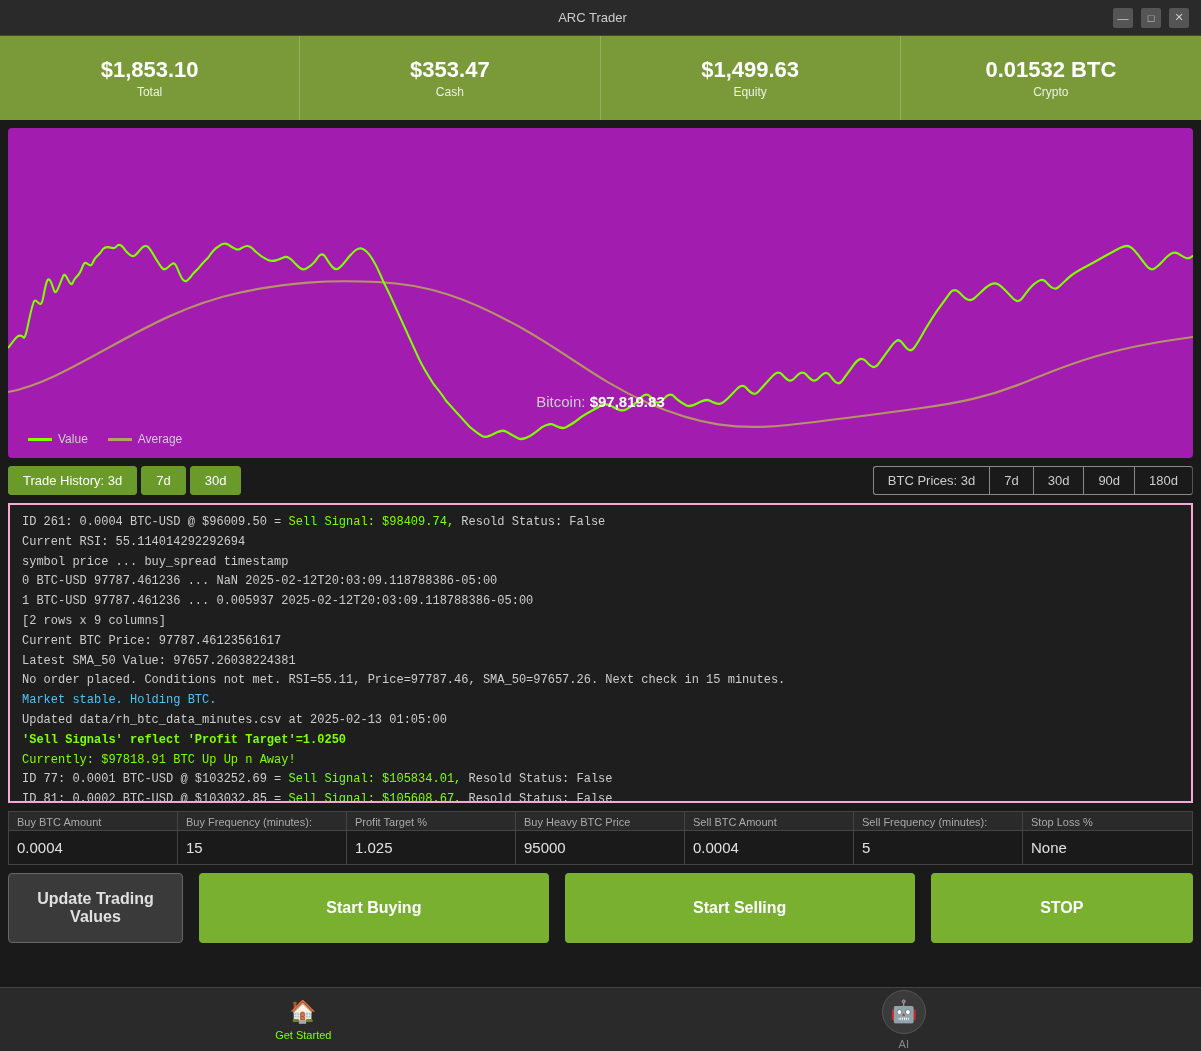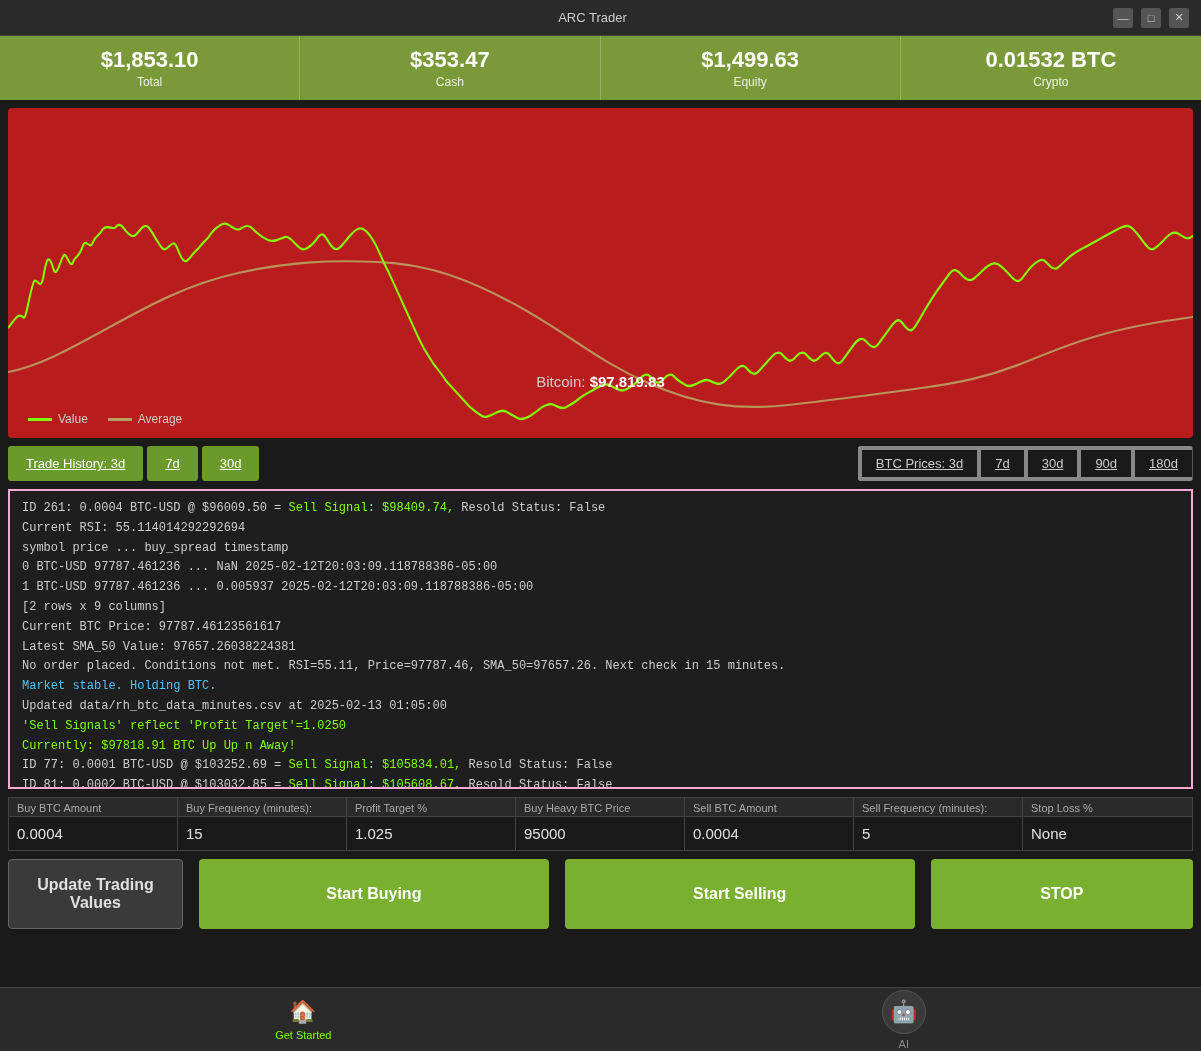--- a/index.html
+++ b/index.html
@@ -45,21 +45,21 @@
       display: flex;
       align-items: center;
       justify-content: center;
     }
 
     
     .stats-header {
       background: #7a9a3a;
       display: grid;
       grid-template-columns: repeat(4, 1fr);
-      height: 64px;
+      height: 84px;
     }
     .stat-item {
       display: flex;
       flex-direction: column;
       align-items: center;
       justify-content: center;
       border-right: 1px solid rgba(255,255,255,0.2);
     }
     .stat-item:last-child { border-right: none; align-items: center; }
     .stat-value {
@@ -68,21 +68,21 @@
       color: #fff;
     }
     .stat-label {
       font-size: 12px;
       color: rgba(255,255,255,0.85);
       margin-top: 2px;
     }
 
     
     .chart-container {
-      background: #b91c1c;
+      background: #a21caf;
       margin: 8px;
       border-radius: 4px;
       height: 330px;
       position: relative;
       overflow: hidden;
     }
     .chart-price-label {
       position: absolute;
       bottom: 48px;
       left: 50%;
@@ -124,27 +124,26 @@
 
     
     .period-buttons {
       display: flex;
       align-items: center;
       padding: 0 8px 8px 8px;
       gap: 4px;
     }
     .period-btn {
       padding: 6px 14px;
-      border: 4px solid #be185d;
+      border: 1px solid #be185d;
       background: #333;
       color: #ccc;
       border-radius: 3px;
       font-size: 13px;
       cursor: pointer;
-      text-decoration: underline;
     }
     .period-btn.active-green {
       background: #6a9a2a;
       border-color: #6a9a2a;
       color: #fff;
     }
     .period-btn.active-outline {
       background: transparent;
       border-color: #888;
       color: #ccc;
@@ -171,21 +170,21 @@
       font-size: 12px;
       line-height: 1.65;
       color: #ccc;
       height: 300px;
       overflow-y: auto;
       border: 2px solid #f9a8d4;
       font-family: 'Courier New', monospace;
     }
     .log-area .highlight-sell { color: #7fff00; }
     .log-area .highlight-market { color: #4fc3f7; }
-    .log-area .highlight-profit { color: #7fff00; }
+    .log-area .highlight-profit { color: #7fff00; font-weight: bold; }
     .log-area .highlight-currently { color: #7fff00; }
 
     
     .trading-inputs {
       display: grid;
       grid-template-columns: repeat(7, 1fr);
       gap: 0;
       margin: 8px 8px 0 8px;
       border: 1px solid #444;
     }

